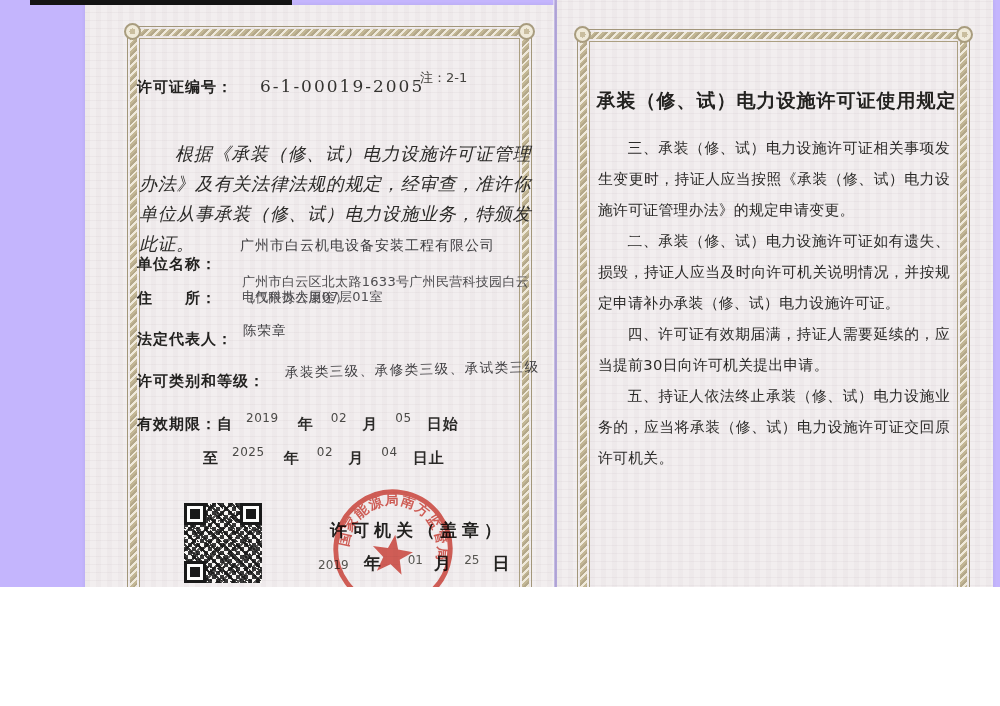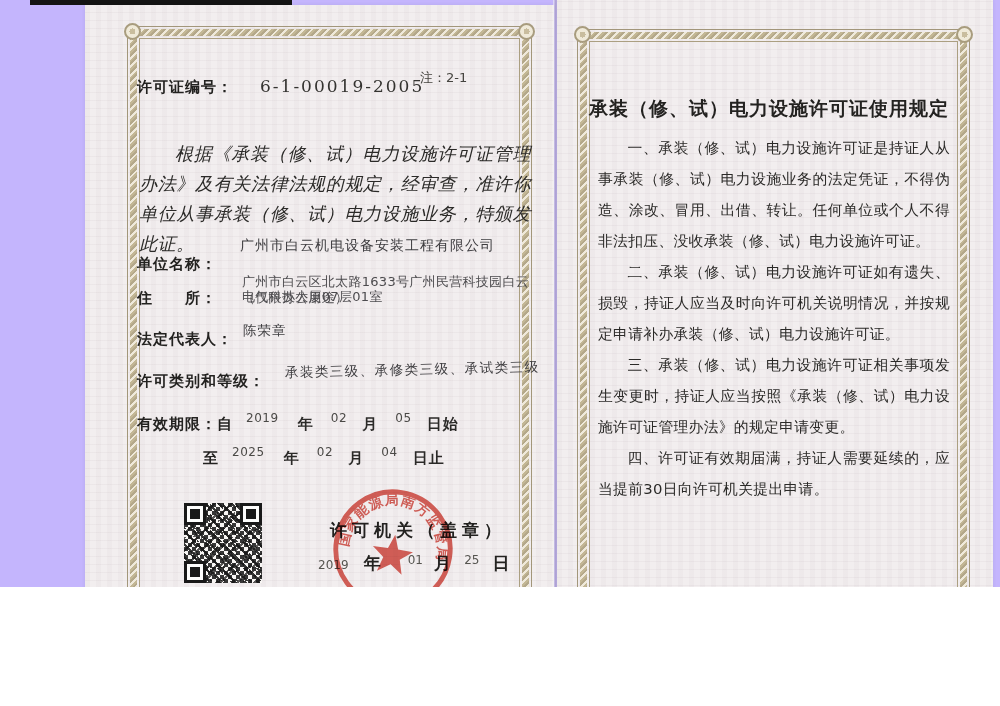--- a/index.html
+++ b/index.html
@@ -41,21 +41,21 @@
       repeating-conic-gradient(rgba(28,28,28,0.88) 0% 25%, transparent 0% 50%);
     background-size:13px 13px,17px 17px,8px 8px;position:relative;}
   .finder{position:absolute;width:16px;height:16px;border:3px solid #191919;background:#fdfdfc;}
   .finder::after{content:"";position:absolute;inset:3px;background:#191919;}
   .f-tl{left:0;top:0;} .f-tr{right:0;top:0;} .f-bl{left:0;bottom:0;}
   .qrnum{font-family:"DejaVu Sans Mono",monospace;font-size:11px;letter-spacing:1px;color:#4b4a47;}
   .issuer{font-size:17px;font-weight:bold;letter-spacing:5px;color:#232220;}
   .dateunit{font-size:17px;font-weight:bold;color:#232220;}
   .datenum{font-size:12px;color:#565550;}
   .seal{position:absolute;opacity:0.84;mix-blend-mode:multiply;transform:rotate(9deg);}
-  .rtitle{font-size:19px;font-weight:bold;letter-spacing:1px;color:#232220;margin:12px;}
+  .rtitle{font-size:19px;font-weight:bold;text-align:center;letter-spacing:1px;color:#232220;margin:4px;}
   .rules p{font-size:14.8px;line-height:31px;text-align:justify;text-indent:2em;
     letter-spacing:0.3px;color:#2b2a28;margin:0;}
 </style>
 </head>
 <body>
 
 <div class="stage">
 
   <div class="artifact-strip" style="left:30px;top:0;width:262px;height:5px;"></div>
   <div class="artifact-line" style="left:560px;top:0;width:318px;height:2px;"></div>
@@ -144,19 +144,19 @@
     <div class="innerline"></div>
     <span class="corner tl"></span>
     <span class="corner tr"></span>
     <span class="corner bl"></span>
     <span class="corner br"></span>
   </div>
 
   <p class="abs rtitle" style="left:577px;top:84px;width:391px;">承装（修、试）电力设施许可证使用规定</p>
 
   <div class="abs rules" style="left:598px;top:132px;width:352px;">
-    <p>一、承装（修、试）电力设施许可证是持证人从事承装（修、试）电力设施业务的法定凭证，不得伪造、涂改、冒用、出借、转让。任何单位或个人不得非法扣压、没收承装（修、试）电力设施许可证。</p>
+    <p>三、承装（修、试）电力设施许可证相关事项发生变更时，持证人应当按照《承装（修、试）电力设施许可证管理办法》的规定申请变更。</p>
     <p>二、承装（修、试）电力设施许可证如有遗失、损毁，持证人应当及时向许可机关说明情况，并按规定申请补办承装（修、试）电力设施许可证。</p>
-    <p>三、承装（修、试）电力设施许可证相关事项发生变更时，持证人应当按照《承装（修、试）电力设施许可证管理办法》的规定申请变更。</p>
     <p>四、许可证有效期届满，持证人需要延续的，应当提前30日向许可机关提出申请。</p>
+    <p>五、持证人依法终止承装（修、试）电力设施业务的，应当将承装（修、试）电力设施许可证交回原许可机关。</p>
   </div>
 
 </div>
 
 </body></html>

